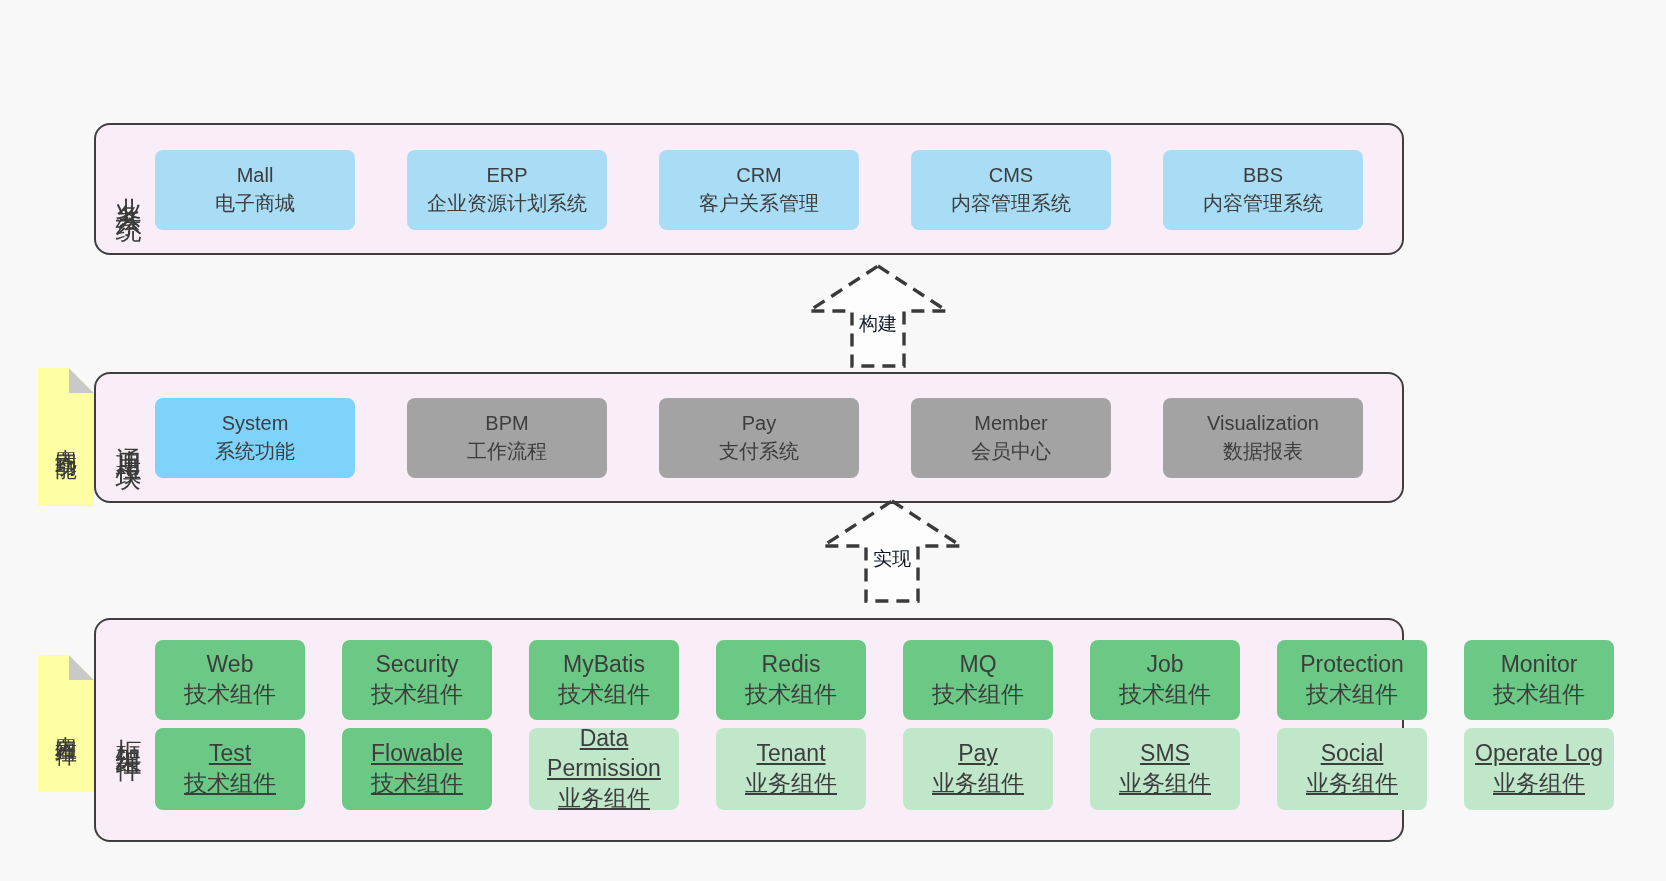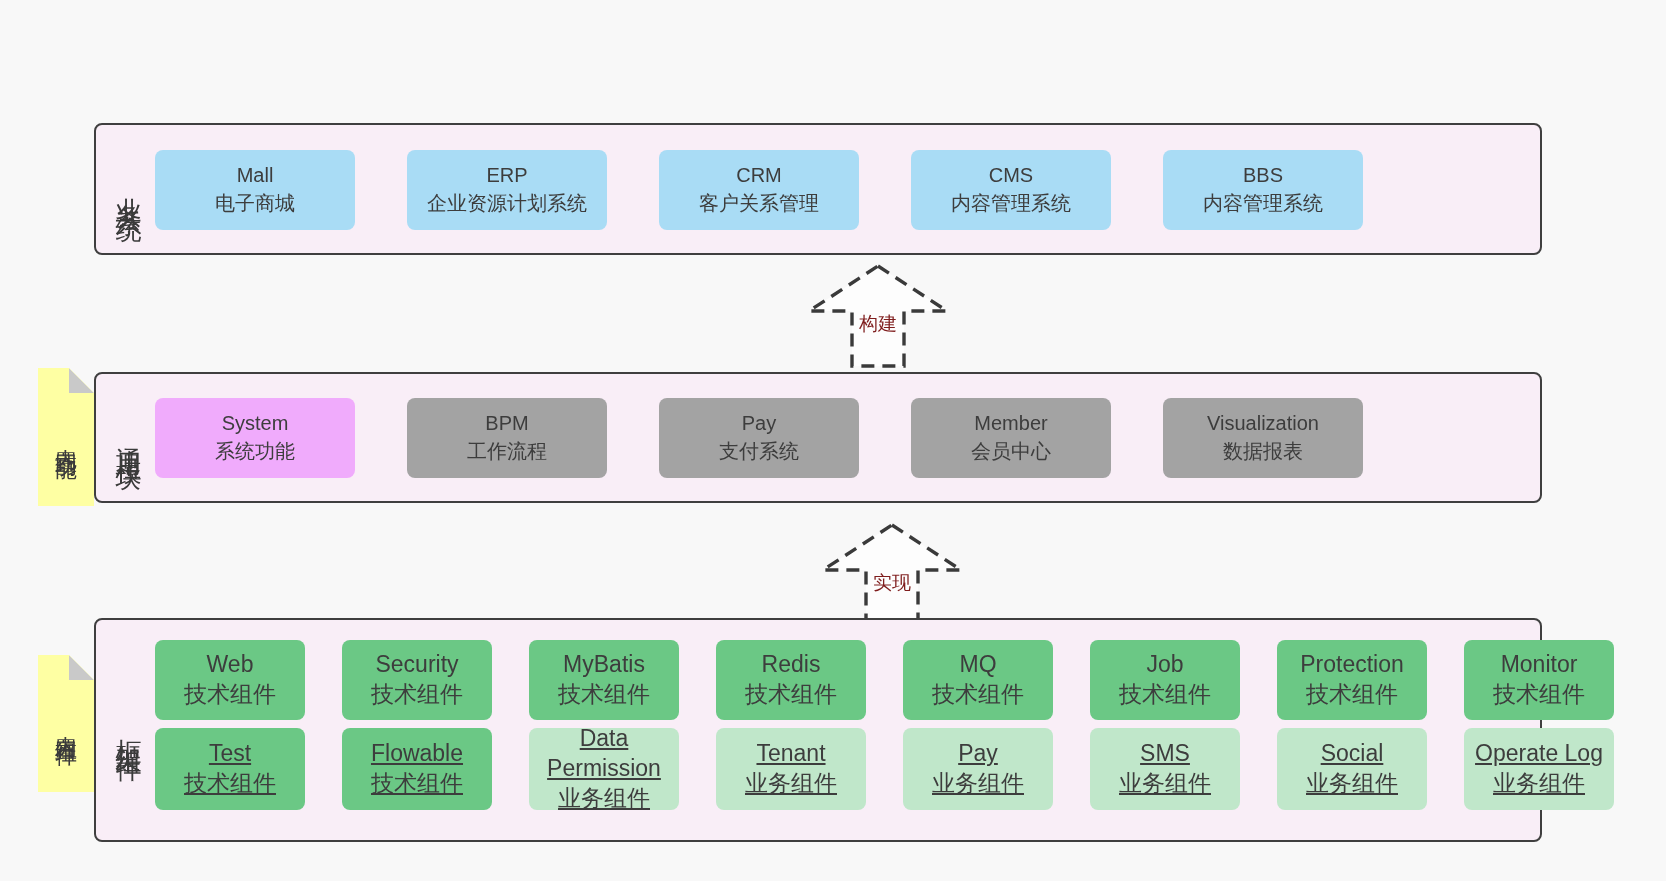--- a/index.html
+++ b/index.html
@@ -3,63 +3,63 @@
 <meta charset="utf-8">
 <style>
   html,body{margin:0;padding:0;background:#f8f8f8;}
   .canvas{
     position:relative;width:1666px;height:881px;overflow:hidden;
     background:#f8f8f8;
     font-family:"Liberation Sans","DejaVu Sans",sans-serif;
     color:#3d3d3d;
   }
   .band{
-    position:absolute;left:94px;width:1448px;
-    background:#f9eef7;border:2px solid #3f3f3f;border-radius:8px;
+    position:absolute;left:94px;width:1310px;
+    background:#f9eef7;border:2px solid #3f3f3f;border-radius:16px;
     box-sizing:border-box;
   }
   .band-label{
     position:absolute;left:16px;top:50%;transform:translateY(-50%);
     writing-mode:vertical-rl;text-orientation:upright;
     font-size:26px;letter-spacing:6px;color:#3a3a3a;white-space:nowrap;
   }
   .box-row{position:absolute;left:59px;display:flex;}
   .row-wide{gap:52px;}
   .row-narrow{gap:37px;}
   .box{
     border-radius:8px;display:flex;flex-direction:column;
     align-items:center;justify-content:center;text-align:center;
     box-sizing:border-box;padding:4px 8px;line-height:1.38;
   }
   .box-wide{width:200px;height:80px;font-size:20px;}
   .box-narrow{width:150px;height:80px;font-size:23px;line-height:1.3;}
   .row2 .box-narrow{height:82px;}
   .t-blue{background:#a9dcf5;}
-  .t-red{background:#f0abfc;}
+  .t-red{background:#7dd3fc;}
   .t-pink{background:#a3a3a3;}
   .t-green{background:#6bc885;}
   .t-lgreen{background:#c0e7ca;}
   .sticky{
     position:absolute;left:38px;width:56px;background:#feffa3;
     clip-path:polygon(0 0,calc(100% - 25px) 0,100% 25px,100% 100%,0 100%);
     display:flex;align-items:center;justify-content:center;
   }
   .sticky .fold{
     position:absolute;top:0;right:0;width:25px;height:25px;background:#c9c9c9;
     clip-path:polygon(0 0,100% 100%,0 100%);
   }
   .sticky .sticky-text{
     writing-mode:vertical-rl;text-orientation:upright;
     font-size:22px;letter-spacing:3px;color:#3a3a3a;white-space:nowrap;
   }
   .arrow{position:absolute;width:144px;height:106px;}
   .arrow svg{position:absolute;left:0;top:0;}
   .arrow-label{
     position:absolute;left:50%;top:48px;transform:translateX(-50%);
-    font-size:19px;color:#7f1d1d;background:#fdfdfd;padding:0 2px;white-space:nowrap;
+    font-size:19px;color:#0f172a;background:#fdfdfd;padding:0 2px;white-space:nowrap;
   }
 </style>
 </head>
 <body>
 
 <div class="canvas">
 
   <section class="band" style="top:123px;height:132px;">
     <span class="band-label">业务系统</span>
     <div class="box-row row-wide" style="top:25px;">
@@ -116,21 +116,21 @@
         <span>Visualization</span>
         <span>数据报表</span>
       </div>
     </div>
   </section>
   <div class="sticky" style="top:368px;height:138px;">
     <span class="fold"></span>
     <span class="sticky-text">内置功能</span>
   </div>
 
-  <div class="arrow" style="left:820px;top:522px;">
+  <div class="arrow" style="left:820px;top:498px;">
     <svg width="144" height="106" viewBox="0 0 144 106">
       <polygon points="72,3 141,48 98,48 98,103 46,103 46,48 3,48" fill="#fdfdfd" stroke="#3a3a3a" stroke-width="3.4" stroke-dasharray="13 8"></polygon>
     </svg>
     <span class="arrow-label">实现</span>
   </div>
 
   <section class="band" style="top:618px;height:224px;">
     <span class="band-label">框架组件</span>
 
     <div class="box-row row-narrow row1" style="top:20px;">

